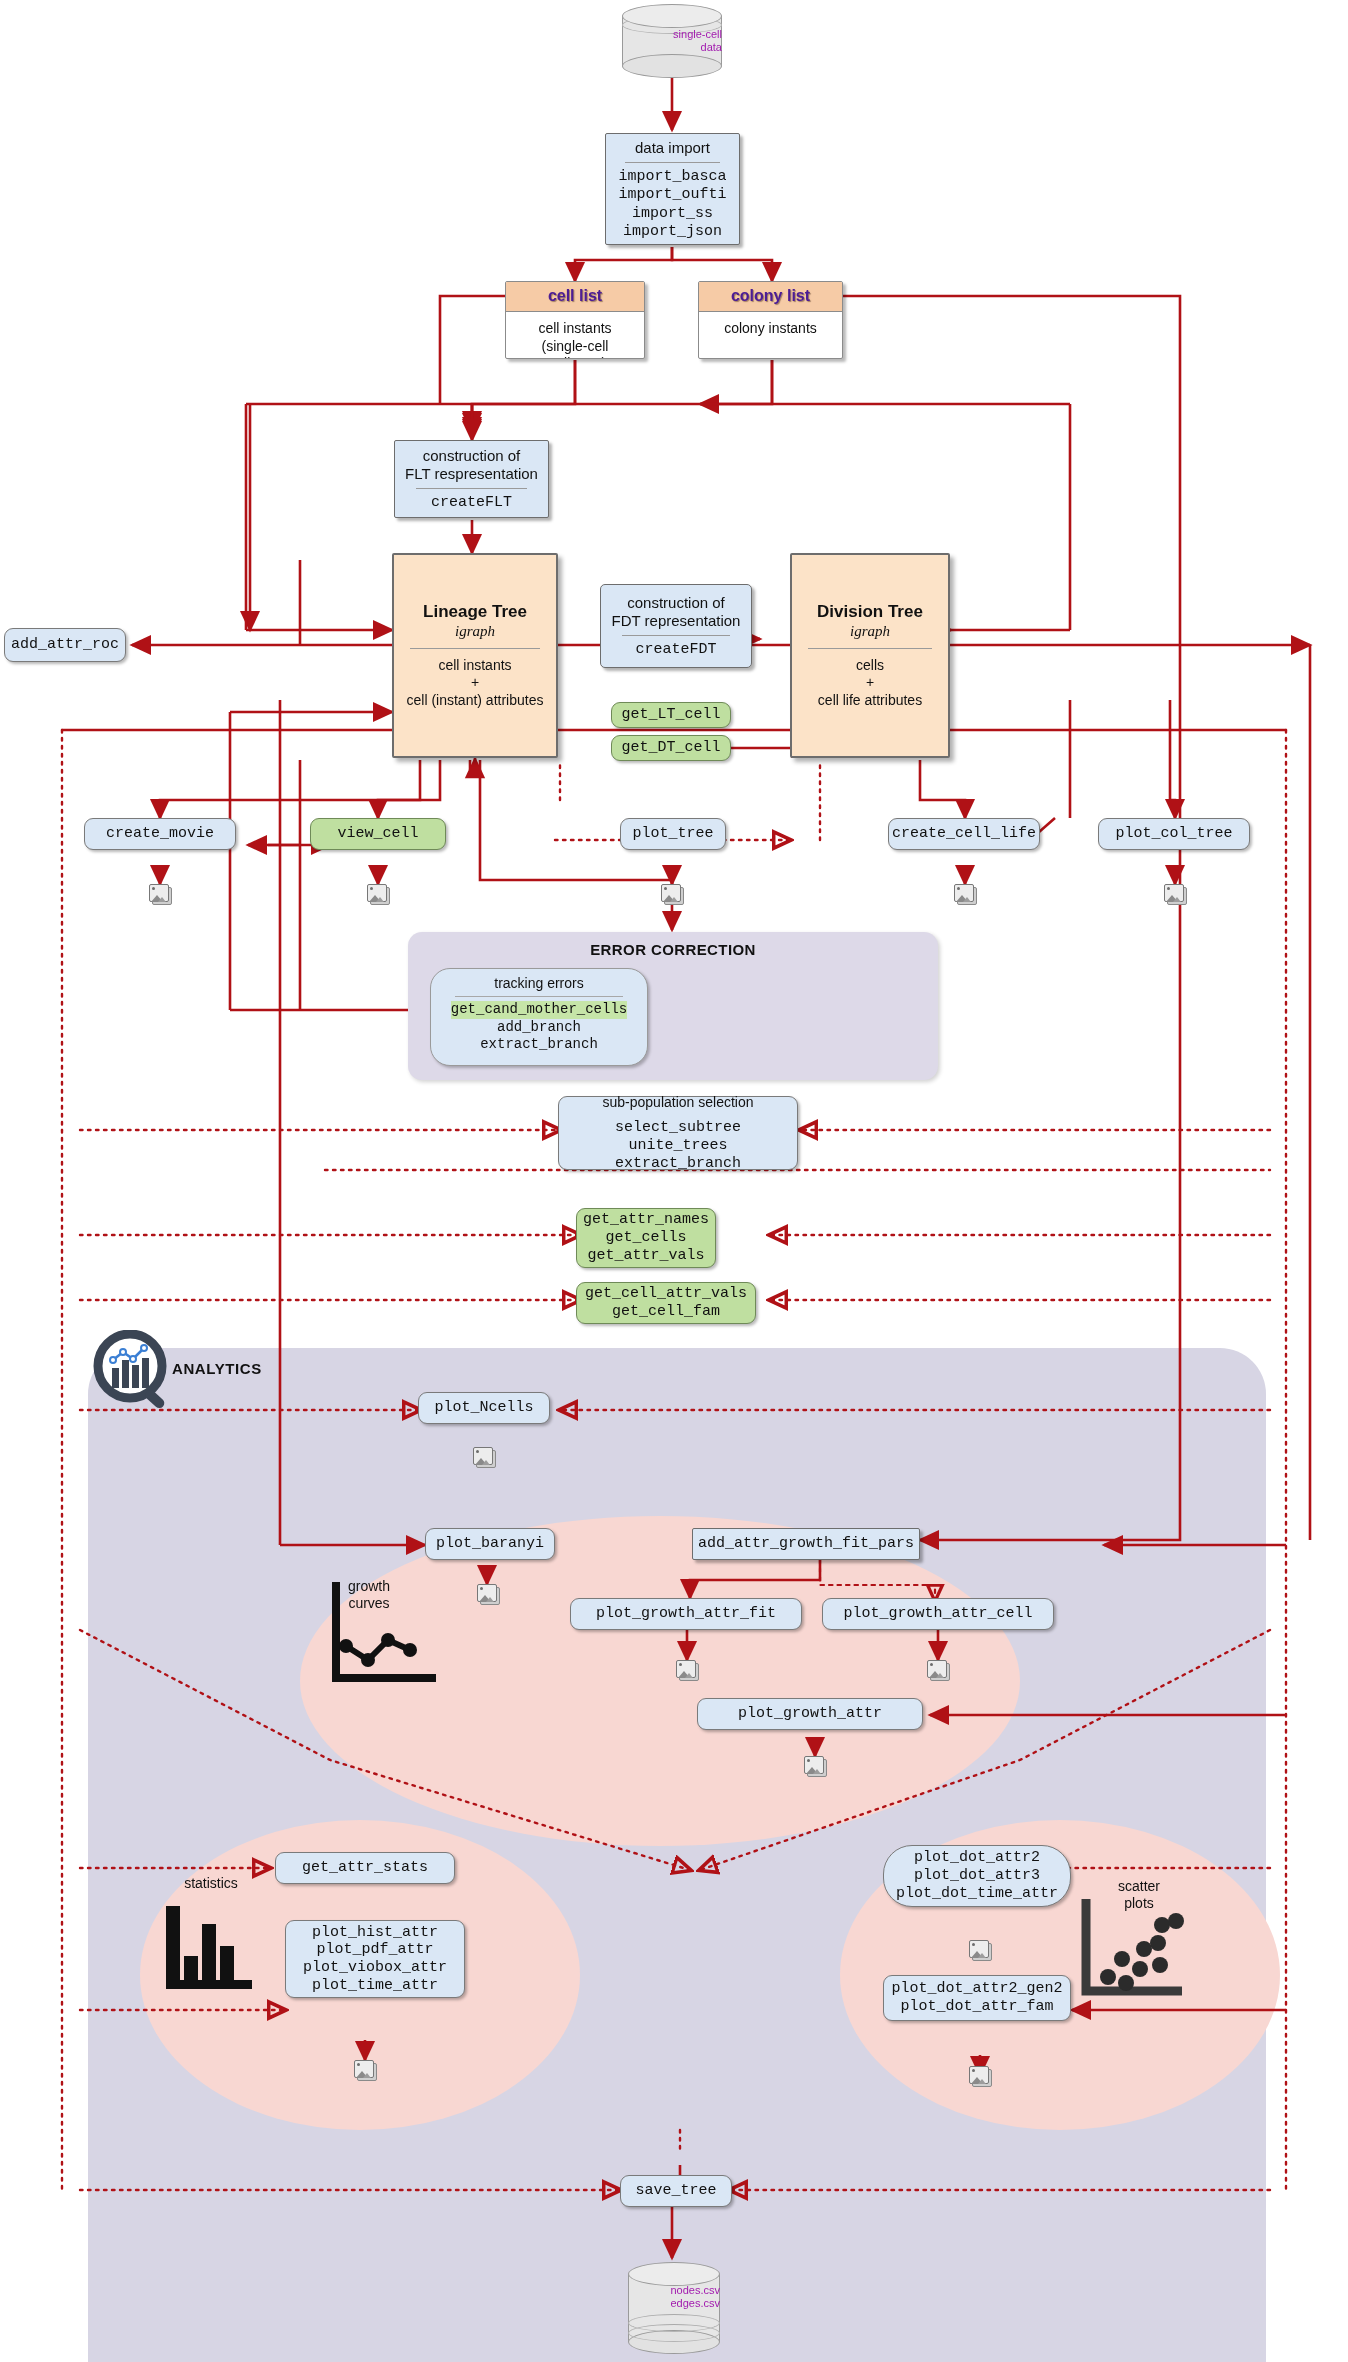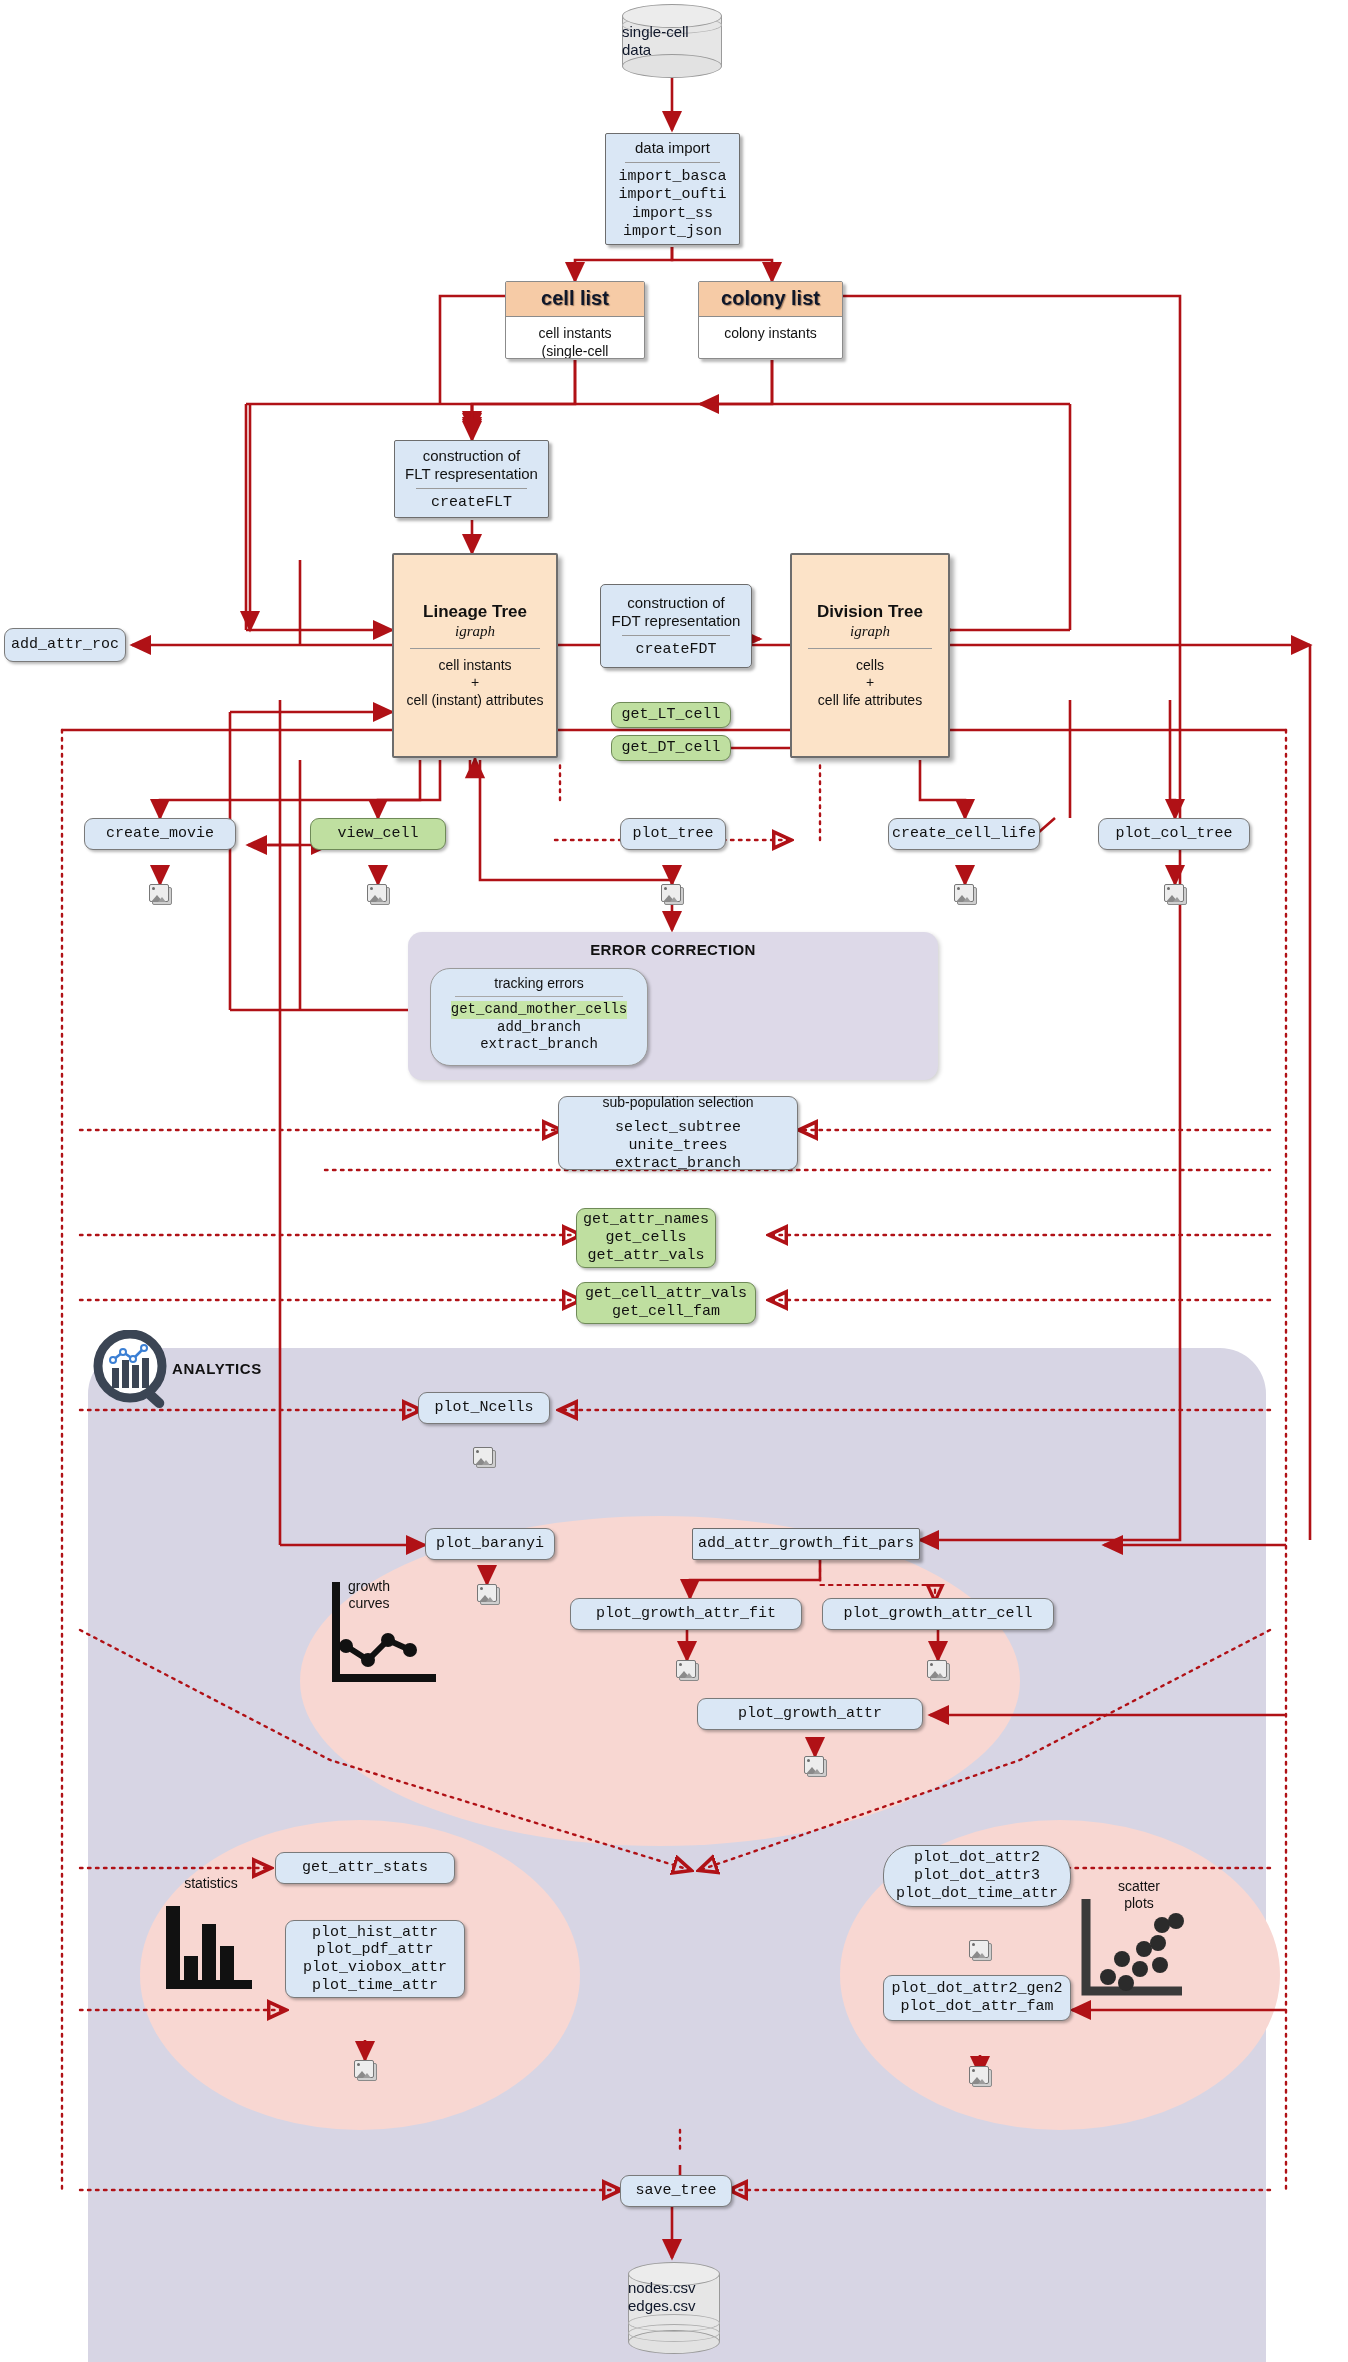--- a/index.html
+++ b/index.html
@@ -42,38 +42,38 @@
     display:flex;flex-direction:column;align-items:center;justify-content:center;text-align:center;
   }
   .treebox .tname{font-family:"Liberation Sans",sans-serif;font-weight:bold;font-size:17px;color:#111;}
   .treebox .tsub{font-family:"Liberation Serif",serif;font-style:italic;font-size:15px;color:#111;margin-top:1px;}
   .treebox .rule{width:80%;height:1px;background:#9a9a9a;margin:8px auto 8px auto;}
   .treebox .tbody{font-family:"Liberation Sans",sans-serif;font-size:14px;color:#111;line-height:1.25;}
 
   
   .listbox{border:1px solid #8b8b8b;border-radius:2px;background:#fff;
     box-shadow:3px 3px 3px rgba(0,0,0,.28);overflow:hidden;}
-  .listbox .hd{background:#f6cba6;border-bottom:1px solid #8b8b8b;color:#0f172a;
-    font-family:"Liberation Sans",sans-serif;font-weight:bold;font-size:20px;
+  .listbox .hd{background:#f6cba6;border-bottom:1px solid #8b8b8b;color:#4c1d95;
+    font-family:"Liberation Sans",sans-serif;font-weight:bold;font-size:16px;
     text-align:center;padding:5px 0 6px 0;text-shadow:1px 1px 1px rgba(90,60,40,.55);}
   .listbox .bd{font-family:"Liberation Sans",sans-serif;font-size:14px;color:#111;
     text-align:center;padding:8px 6px;line-height:1.25;}
 
   
   .cyl{position:absolute;}
   .cyl .body{position:absolute;left:0;right:0;top:12px;bottom:12px;background:#e6e6e6;
     border-left:1px solid #9a9a9a;border-right:1px solid #9a9a9a;}
   .cyl .top{position:absolute;left:0;right:0;top:0;height:24px;border-radius:50%;
     background:#ececec;border:1px solid #9a9a9a;box-sizing:border-box;}
   .cyl .bot{position:absolute;left:0;right:0;bottom:0;height:24px;border-radius:50%;
     background:#e2e2e2;border:1px solid #9a9a9a;box-sizing:border-box;}
   .cyl .ring{position:absolute;left:0;right:0;height:18px;border-radius:50%;
     border:1px solid #b4b4b4;box-sizing:border-box;border-top-color:#aaa;}
   .cyl .lbl{position:absolute;left:0;right:0;top:50%;transform:translateY(-50%);
-    text-align:left;font-family:"Liberation Sans",sans-serif;font-size:15px;color:#0f172a;line-height:1.2;z-index:5;}
+    text-align:right;font-family:"Liberation Sans",sans-serif;font-size:11px;color:#a21caf;line-height:1.2;z-index:5;}
 
   
   .errpanel{position:absolute;background:#ddd9e8;border-radius:14px;box-shadow:2px 2px 4px rgba(0,0,0,.18);}
   .errpanel .ehd{text-align:center;font-family:"Liberation Sans",sans-serif;font-weight:bold;
     font-size:15px;letter-spacing:.4px;color:#111;padding-top:9px;}
   .errsub{position:absolute;background:#dae7f5;border:1px solid #9a9a9a;border-radius:20px;
     box-shadow:2px 2px 3px rgba(0,0,0,.25);text-align:center;}
   .errsub .t{font-family:"Liberation Sans",sans-serif;font-size:14px;color:#111;padding-top:6px;}
   .errsub .rule{width:78%;height:1px;background:#a8a8a8;margin:5px auto 4px auto;}
   .errsub .c{font-family:"Liberation Mono","DejaVu Sans Mono",monospace;font-size:14px;line-height:1.25;color:#111;}

